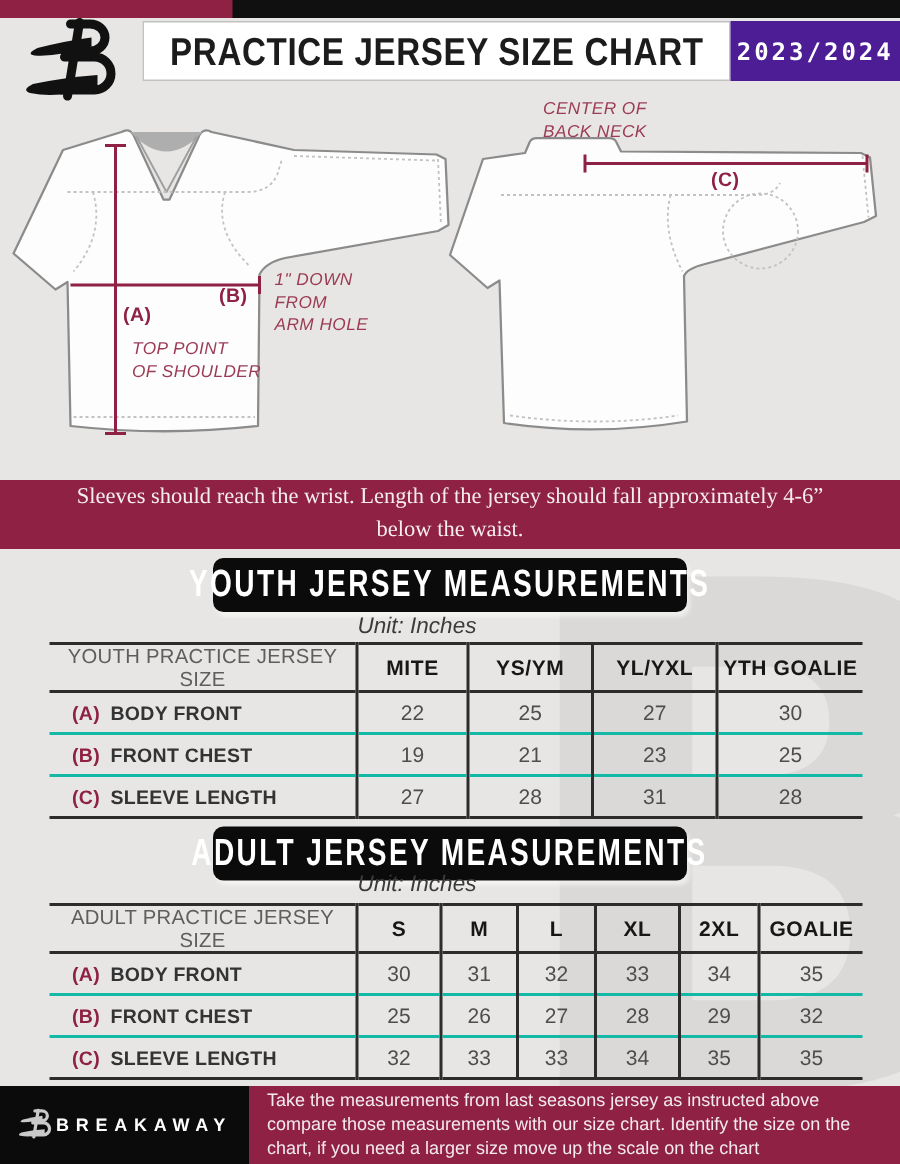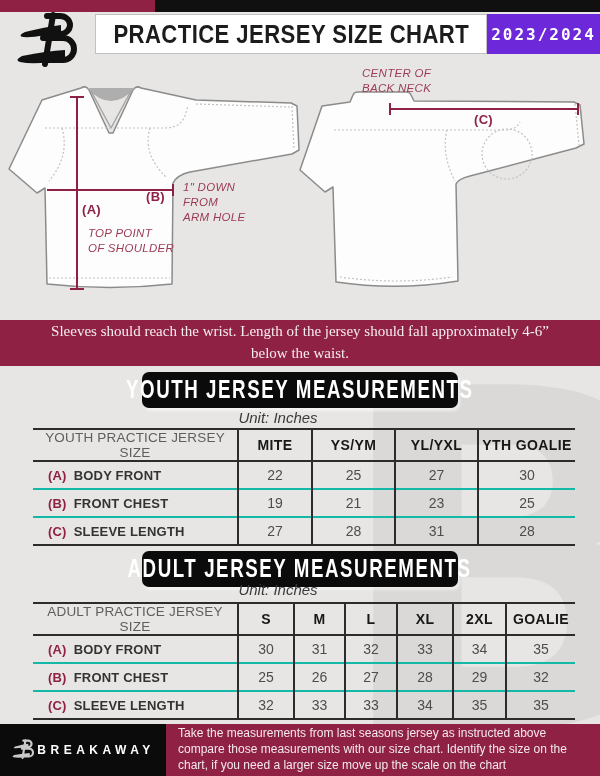--- a/index.html
+++ b/index.html
@@ -11,21 +11,21 @@
              font-weight:bold;font-size:470px;line-height:.82;color:rgba(110,110,110,0.10);
              user-select:none;}
   
   .strip-black{left:0;top:0;width:600px;height:12px;background:#101010;}
   .strip-maroon{left:0;top:0;width:155px;height:12px;background:#8e2144;}
   .logo-box{left:13px;top:8px;width:72px;height:68px;}
   .titlebar{left:95px;top:14px;width:392px;height:40px;background:#ffffff;border:1px solid #c2c2c2;
             box-sizing:border-box;display:flex;align-items:center;justify-content:center;}
   .titlebar .t{font-weight:bold;font-size:26px;letter-spacing:.5px;color:#1c1c1c;
                transform:scaleX(.85);white-space:nowrap;}
-  .yearblock{left:487px;top:14px;width:113px;height:40px;background:#6d28d9;
+  .yearblock{left:487px;top:14px;width:113px;height:40px;background:#4c1d95;
              display:flex;align-items:center;justify-content:center;}
   .yearblock .t{font-family:"DejaVu Sans Mono",monospace;font-weight:bold;font-size:16px;
                 letter-spacing:2px;color:#fff;white-space:nowrap;}
   
   .diagram{left:0;top:84px;width:600px;height:234px;}
   .mlabel{position:absolute;z-index:3;font-weight:bold;color:#8e2144;font-size:13px;letter-spacing:.3px;}
   .mnote{position:absolute;z-index:3;font-style:italic;color:#9c3b55;font-size:11.5px;
          line-height:1.32;letter-spacing:.3px;white-space:pre-line;}
   
   .notice{left:0;top:320px;width:600px;height:46px;background:#8e2144;display:flex;

